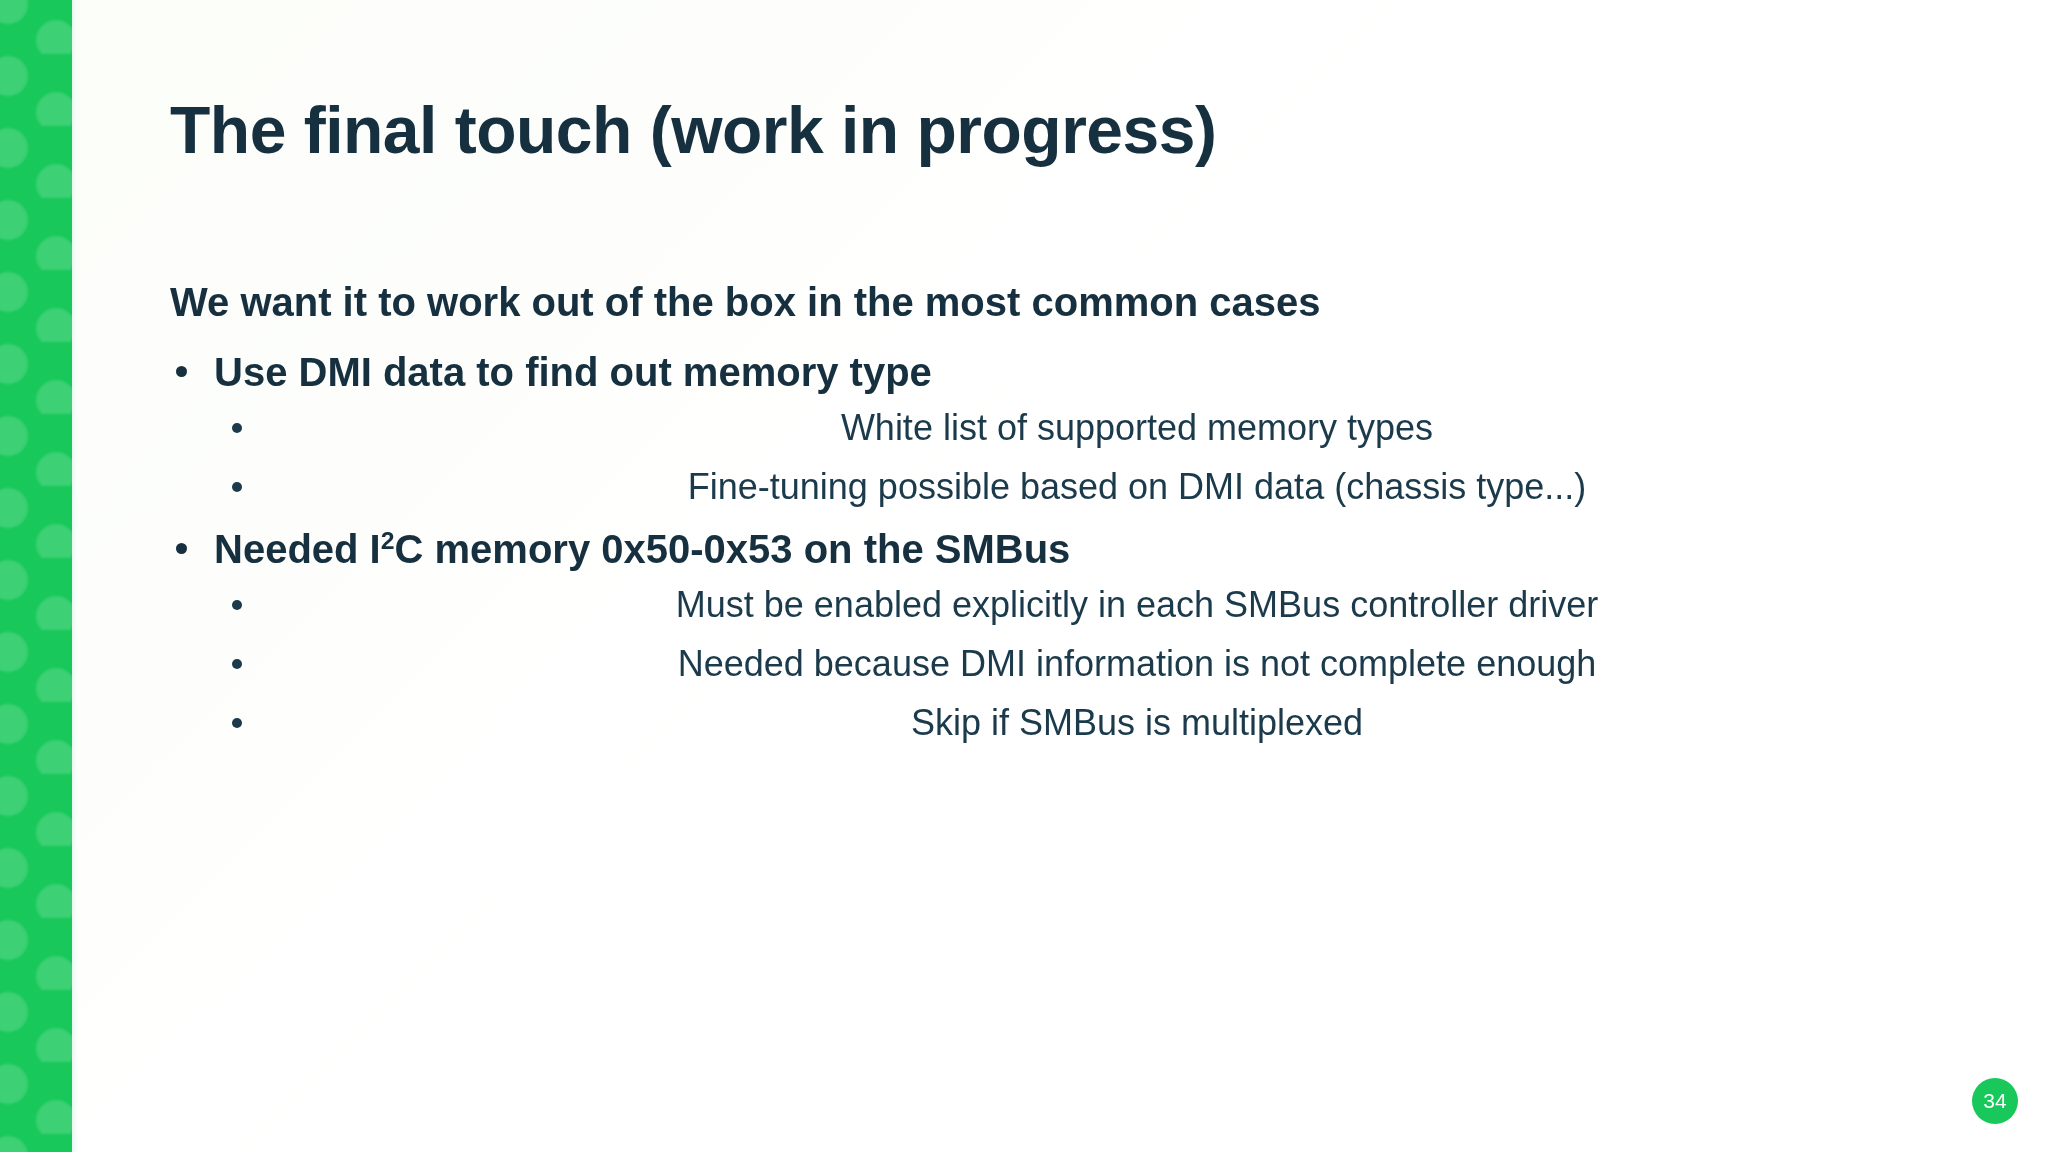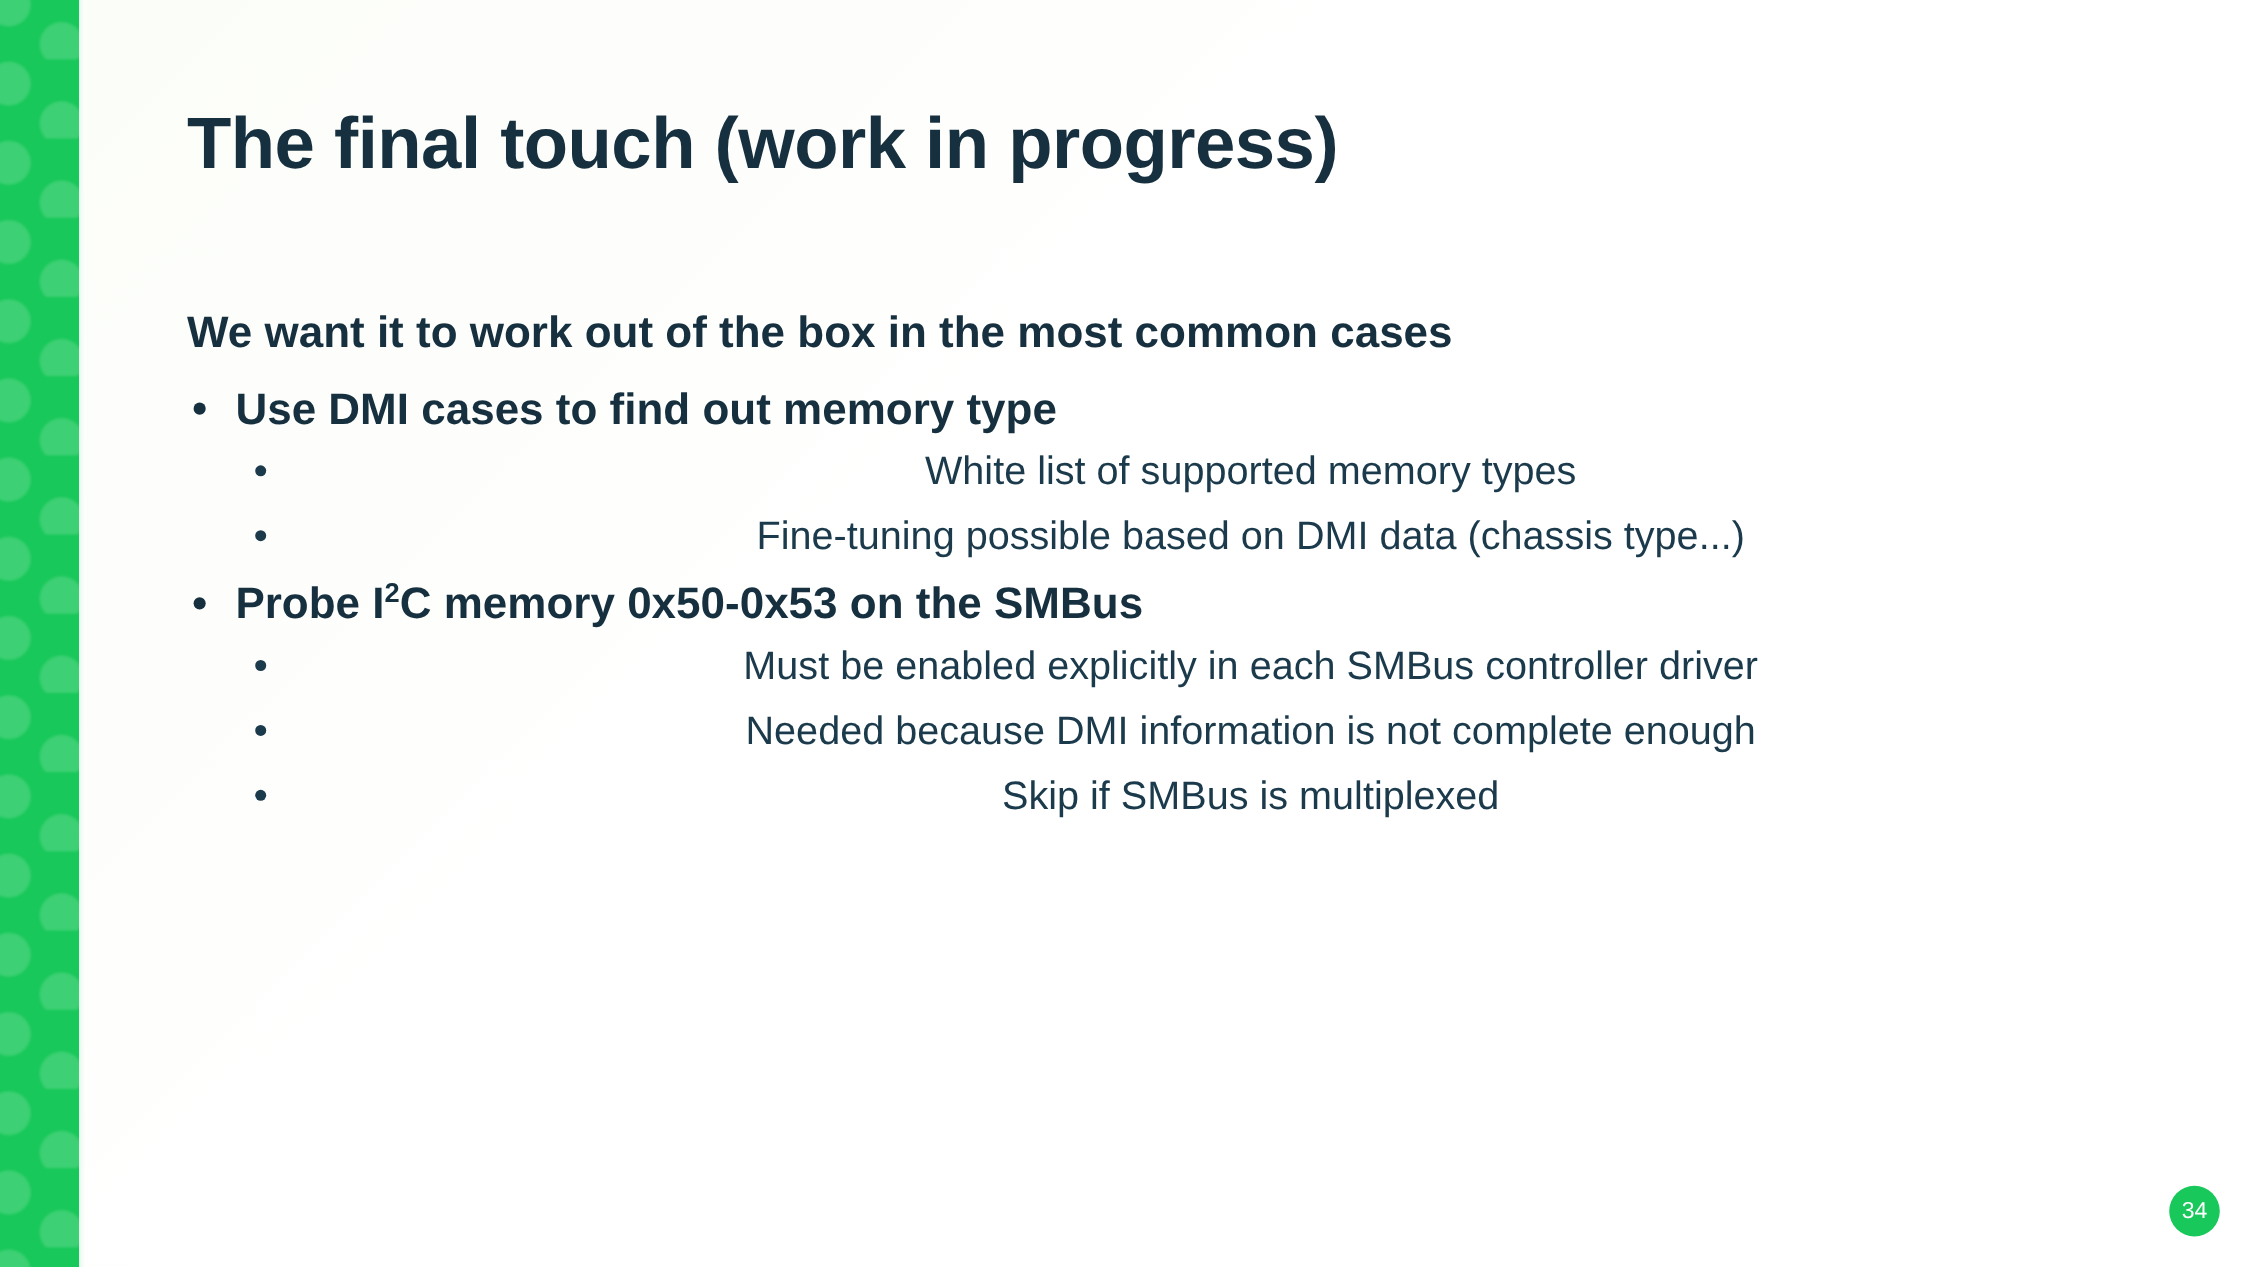--- a/index.html
+++ b/index.html
@@ -171,36 +171,36 @@
     <div class="slide-title">The final touch (work in progress)</div>
 
     <div class="body-block">
 
       <p class="lead">We want it to work out of the box in the most common cases</p>
 
       <ul class="level1">
 
         <li class="l1">
           <span class="bullet1"></span>
-          <span class="l1-text">Use DMI cases to find out memory type</span>
+          <span class="l1-text">Use DMI data to find out memory type</span>
           <ul class="level2">
             <li class="l2">
               <span class="bullet2"></span>
               <span>White list of supported memory types</span>
             </li>
             <li class="l2">
               <span class="bullet2"></span>
               <span>Fine-tuning possible based on DMI data (chassis type...)</span>
             </li>
           </ul>
         </li>
 
         <li class="l1">
           <span class="bullet1"></span>
-          <span class="l1-text"><span>Probe I</span><sup class="sup">2</sup><span>C memory 0x50-0x53 on the SMBus</span></span>
+          <span class="l1-text"><span>Needed I</span><sup class="sup">2</sup><span>C memory 0x50-0x53 on the SMBus</span></span>
           <ul class="level2">
             <li class="l2">
               <span class="bullet2"></span>
               <span>Must be enabled explicitly in each SMBus controller driver</span>
             </li>
             <li class="l2">
               <span class="bullet2"></span>
               <span>Needed because DMI information is not complete enough</span>
             </li>
             <li class="l2">

